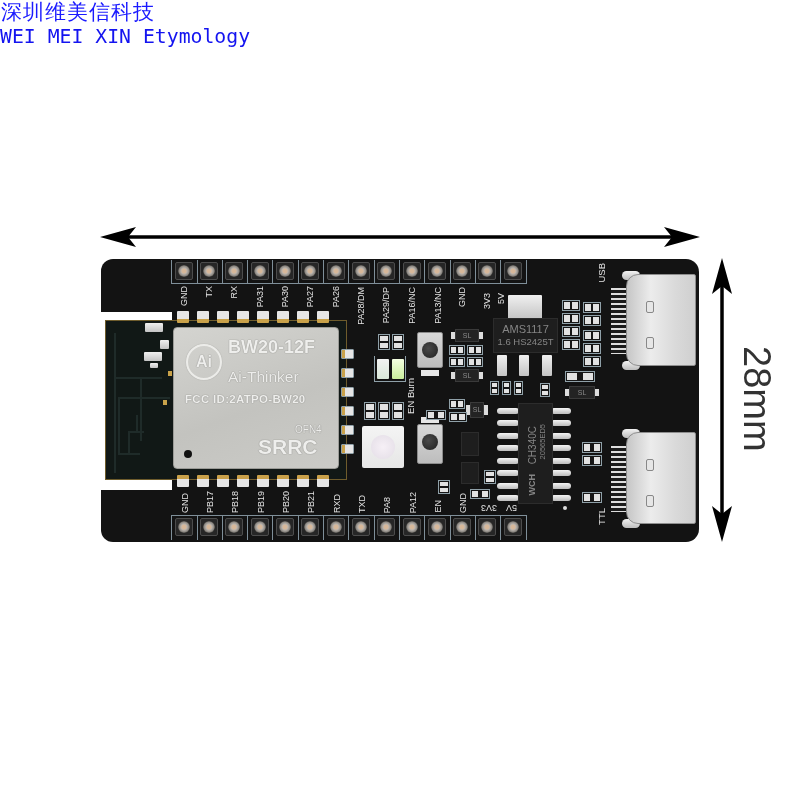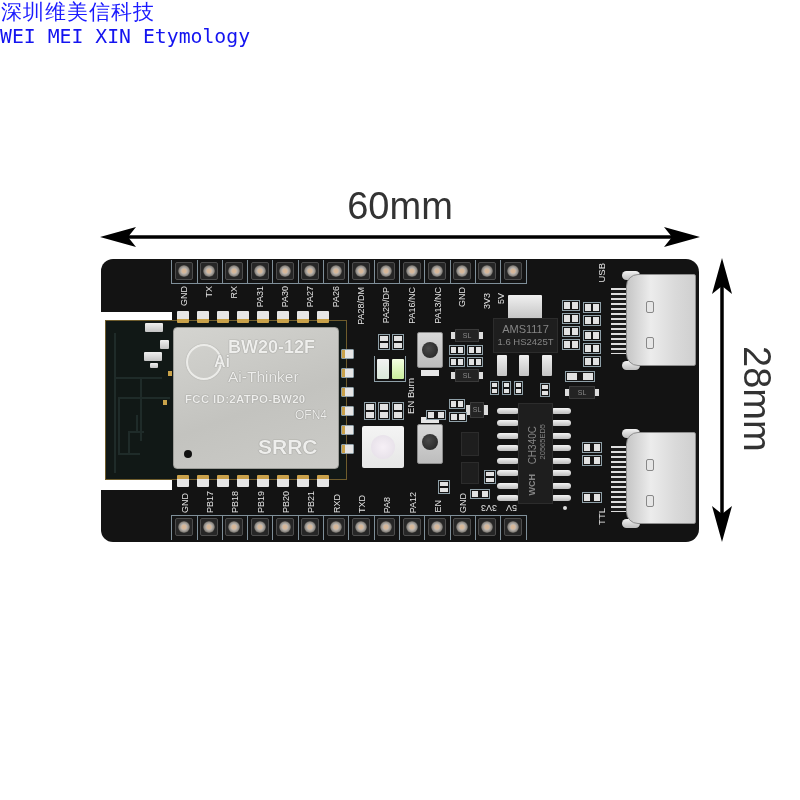--- a/index.html
+++ b/index.html
@@ -54,21 +54,20 @@
   .ear{position:absolute;width:18px;height:9px;border-radius:5px;background:linear-gradient(#f2f2f2,#bdbdbd);}
 </style>
 </head>
 <body>
 
 <div id="stage">
 
   <div class="abs wm-cn">深圳维美信科技</div>
   <div class="abs wm-en">WEI MEI XIN Etymology</div>
 
-  <div class="abs dim-w">60mm</div>
   <svg class="abs" style="left:98px;top:225px;" width="604" height="24">
     <line x1="30" y1="12" x2="574" y2="12" stroke="#000" stroke-width="3.5"></line>
     <polygon points="2,12 38,2 30,12 38,22" fill="#000"></polygon>
     <polygon points="602,12 566,2 574,12 566,22" fill="#000"></polygon>
   </svg>
 
   <svg class="abs" style="left:710px;top:256px;" width="24" height="288">
     <line x1="12" y1="30" x2="12" y2="258" stroke="#000" stroke-width="3.5"></line>
     <polygon points="12,2 2,38 12,30 22,38" fill="#000"></polygon>
     <polygon points="12,286 2,250 12,258 22,250" fill="#000"></polygon>
@@ -117,26 +116,26 @@
 
   <div class="mpad r" style="left:341px;top:349px;"></div>
   <div class="mpad r" style="left:341px;top:368px;"></div>
   <div class="mpad r" style="left:341px;top:387px;"></div>
   <div class="mpad r" style="left:341px;top:406px;"></div>
   <div class="mpad r" style="left:341px;top:425px;"></div>
   <div class="mpad r" style="left:341px;top:444px;"></div>
 
   <div class="abs shield" style="left:173px;top:327px;width:166px;height:142px;">
     <div class="abs" style="left:12px;top:16px;width:36px;height:36px;border:2px solid #ecece9;border-radius:50%;box-shadow:0 0 1px #8c8c88;box-sizing:border-box;">
-      <div class="abs engr" style="left:0;top:6px;width:32px;text-align:center;font-size:16px;font-weight:bold;line-height:20px;margin-left:18px;">Ai</div>
+      <div class="abs engr" style="left:0;top:6px;width:32px;text-align:center;font-size:16px;font-weight:bold;line-height:20px;">Ai</div>
     </div>
     <div class="abs engr" style="left:54px;top:9px;font-size:18px;font-weight:bold;line-height:20px;">BW20-12F</div>
     <div class="abs engr" style="left:54px;top:40px;font-size:15.5px;line-height:18px;">Ai-Thinker</div>
     <div class="abs engr" style="left:11px;top:64px;font-size:11.5px;font-weight:bold;line-height:14px;letter-spacing:0.3px;">FCC ID:2ATPO-BW20</div>
-    <div class="abs engr" style="left:121px;top:83px;font-size:12px;line-height:9px;">OFN4</div>
+    <div class="abs engr" style="left:121px;top:97px;font-size:10px;line-height:9px;">OFN4</div>
     <div class="abs engr" style="left:84px;top:107px;font-size:21px;font-weight:bold;line-height:24px;">SRRC</div>
     <div class="abs" style="left:10px;top:122px;width:8px;height:8px;border-radius:50%;background:#111;"></div>
   </div>
 
   <div>
     <div class="hline" style="left:171px;top:283px;width:355px;"></div>
     <div class="sep" style="left:171px;top:260px;height:24px;"></div>
     <div class="sep" style="left:197px;top:260px;height:24px;"></div>
     <div class="sep" style="left:222px;top:260px;height:24px;"></div>
     <div class="sep" style="left:247px;top:260px;height:24px;"></div>

